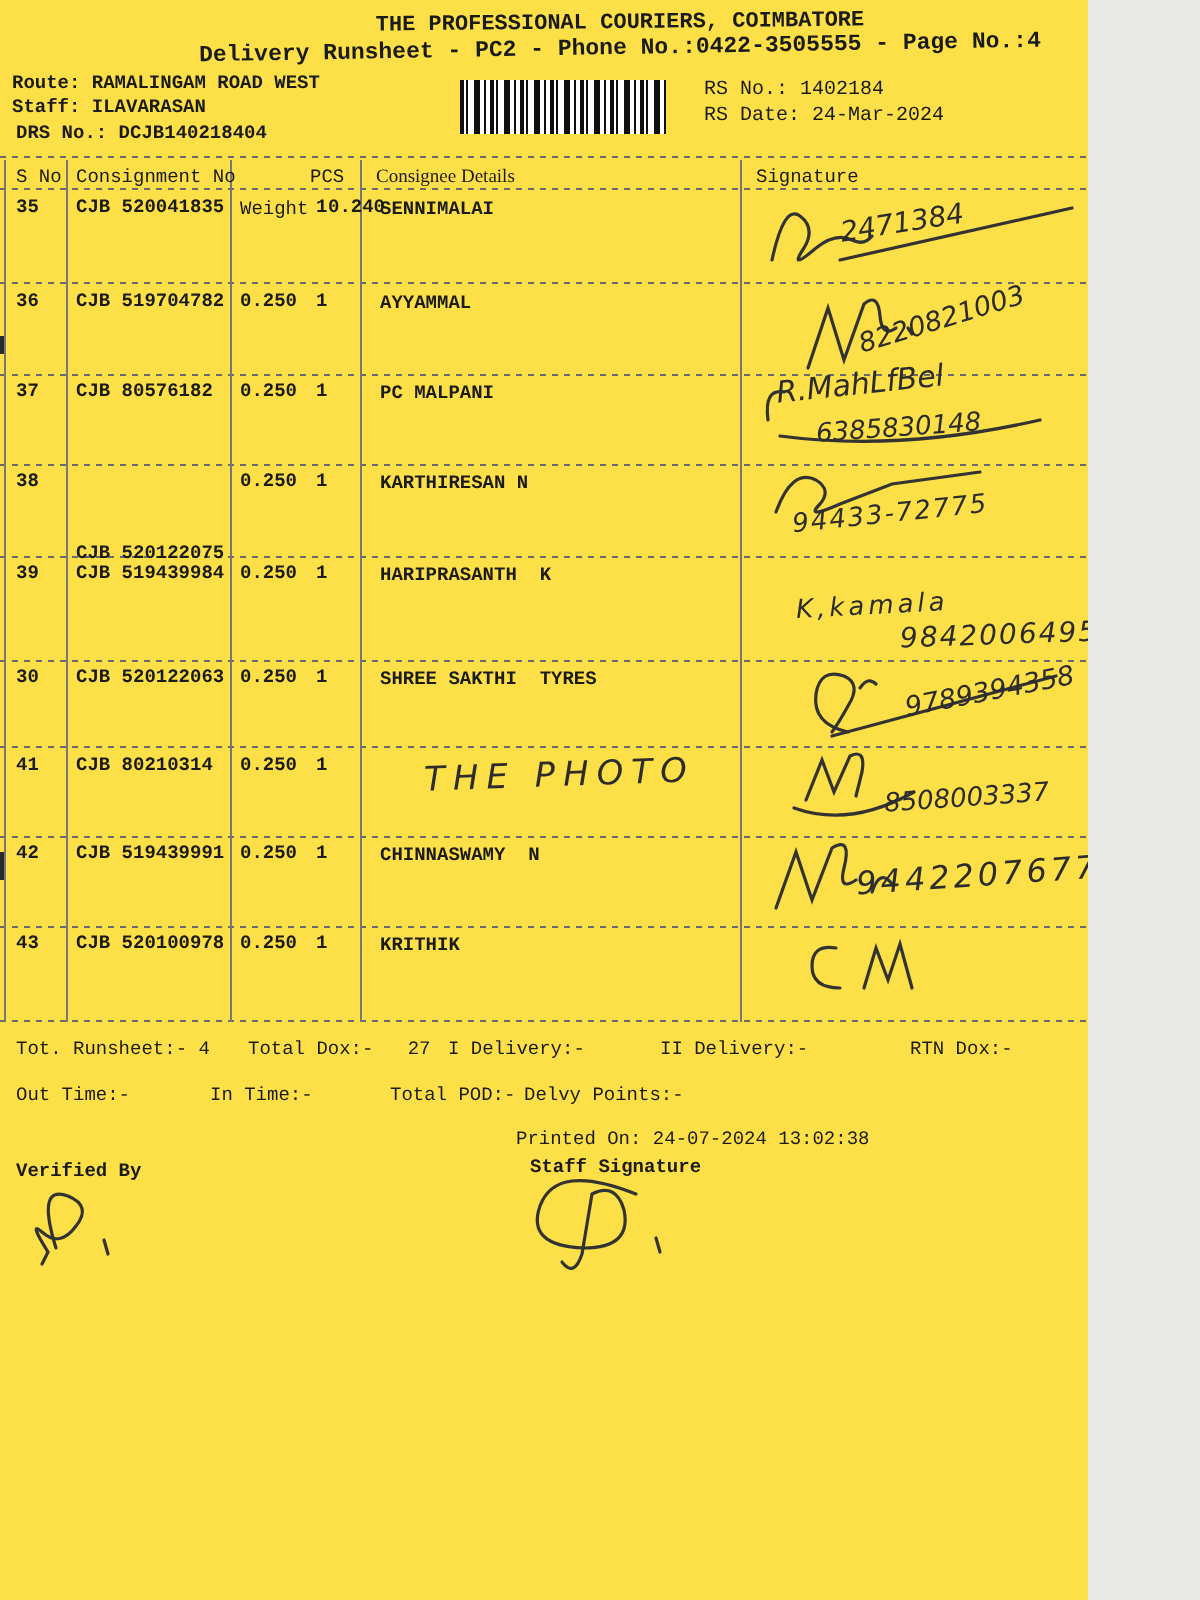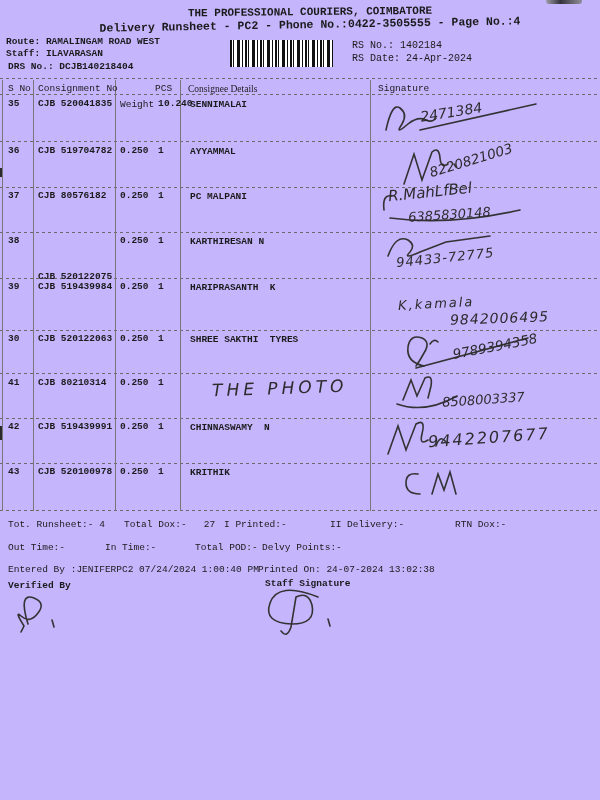--- a/index.html
+++ b/index.html
@@ -1,16 +1,16 @@
 <!DOCTYPE html>
 <html><head>
 <meta charset="utf-8">
 <style>
   html,body{margin:0;padding:0;background:#e8e8e6;}
-  .page{position:relative;width:600px;height:800px;background:#c4b5fd;overflow:hidden;
+  .page{position:relative;width:544px;height:800px;background:#fde047;overflow:hidden;
         font-family:"Liberation Mono","DejaVu Sans Mono",monospace;color:#1b1b1b;}
   .t{position:absolute;white-space:pre;line-height:1.1;}
   .b{font-weight:700;}
   .fs9{font-size:9.5px;}
   .fs10{font-size:10px;}
   .fs11{font-size:11px;}
   .fs115{font-size:11.5px;}
   .hline{position:absolute;height:1px;left:0;width:600px;
          background:repeating-linear-gradient(90deg,#6a6a6a 0 3px,transparent 3px 6px);}
   .vline{position:absolute;width:1px;top:80px;height:431px;background:#777;}
@@ -38,21 +38,21 @@
 
   <div class="t b fs11" style="left:90px;top:6px;width:440px;text-align:center;transform:rotate(-0.6deg);">THE PROFESSIONAL COURIERS, COIMBATORE</div>
   <div class="t b fs115" style="left:60px;top:19px;width:500px;text-align:center;transform:rotate(-1deg);">Delivery Runsheet - PC2 - Phone No.:0422-3505555 - Page No.:4</div>
 
   <div class="t b fs9" style="left:6px;top:37px;">Route: RAMALINGAM ROAD WEST</div>
   <div class="t b fs9" style="left:6px;top:49px;">Staff: ILAVARASAN</div>
   <div class="t b fs9" style="left:8px;top:62px;">DRS No.: DCJB140218404</div>
 
   <div class="barcode"></div>
   <div class="t fs10" style="left:352px;top:40px;font-family:Liberation Mono, monospace;">RS No.: 1402184</div>
-  <div class="t fs10" style="left:352px;top:53px;">RS Date: 24-Apr-2024</div>
+  <div class="t fs10" style="left:352px;top:53px;">RS Date: 24-Mar-2024</div>
 
   <div class="hline" style="top:78px;"></div>
   <div class="hline" style="top:94px;"></div>
   <div class="hline" style="top:141px;"></div>
   <div class="hline" style="top:187px;"></div>
   <div class="hline" style="top:232px;"></div>
   <div class="hline" style="top:278px;"></div>
   <div class="hline" style="top:330px;"></div>
   <div class="hline" style="top:373px;"></div>
   <div class="hline" style="top:418px;"></div>
@@ -163,30 +163,29 @@
   <div class="t row-text" style="left:120px;top:467px;">0.250</div>
   <div class="t row-text" style="left:158px;top:467px;">1</div>
   <div class="t row-text" style="left:190px;top:468px;">KRITHIK</div>
   <svg class="scribble" style="left:398px;top:462px;" width="90" height="44">
     <path d="M22 32 Q8 32 8 21 Q8 10 20 12"></path>
     <path d="M34 32 L40 12 L46 28 L52 10 L58 32"></path>
   </svg>
 
   <div class="t fs9" style="left:8px;top:520px;">Tot. Runsheet:- 4</div>
   <div class="t fs9" style="left:124px;top:520px;">Total Dox:-   27</div>
-  <div class="t fs9" style="left:224px;top:520px;">I Printed:-</div>
+  <div class="t fs9" style="left:224px;top:520px;">I Delivery:-</div>
   <div class="t fs9" style="left:330px;top:520px;">II Delivery:-</div>
   <div class="t fs9" style="left:455px;top:520px;">RTN Dox:-</div>
 
   <div class="t fs9" style="left:8px;top:543px;">Out Time:-</div>
   <div class="t fs9" style="left:105px;top:543px;">In Time:-</div>
   <div class="t fs9" style="left:195px;top:543px;">Total POD:-</div>
   <div class="t fs9" style="left:262px;top:543px;">Delvy Points:-</div>
 
-  <div class="t fs9" style="left:8px;top:565px;">Entered By :JENIFERPC2 07/24/2024 1:00:40 PM</div>
   <div class="t fs9" style="left:258px;top:565px;">Printed On: 24-07-2024 13:02:38</div>
 
   <div class="t b fs9" style="left:8px;top:581px;">Verified By</div>
   <div class="t b fs9" style="left:265px;top:579px;">Staff Signature</div>
 
   <svg class="scribble" style="left:8px;top:586px;" width="90" height="50">
     <path d="M20 38 Q10 6 26 12 Q38 17 30 27 Q22 38 13 30 Q6 24 16 40 L13 46"></path>
     <path d="M44 34 l2 7"></path>
   </svg>
   <svg class="scribble" style="left:258px;top:583px;" width="120" height="58">

